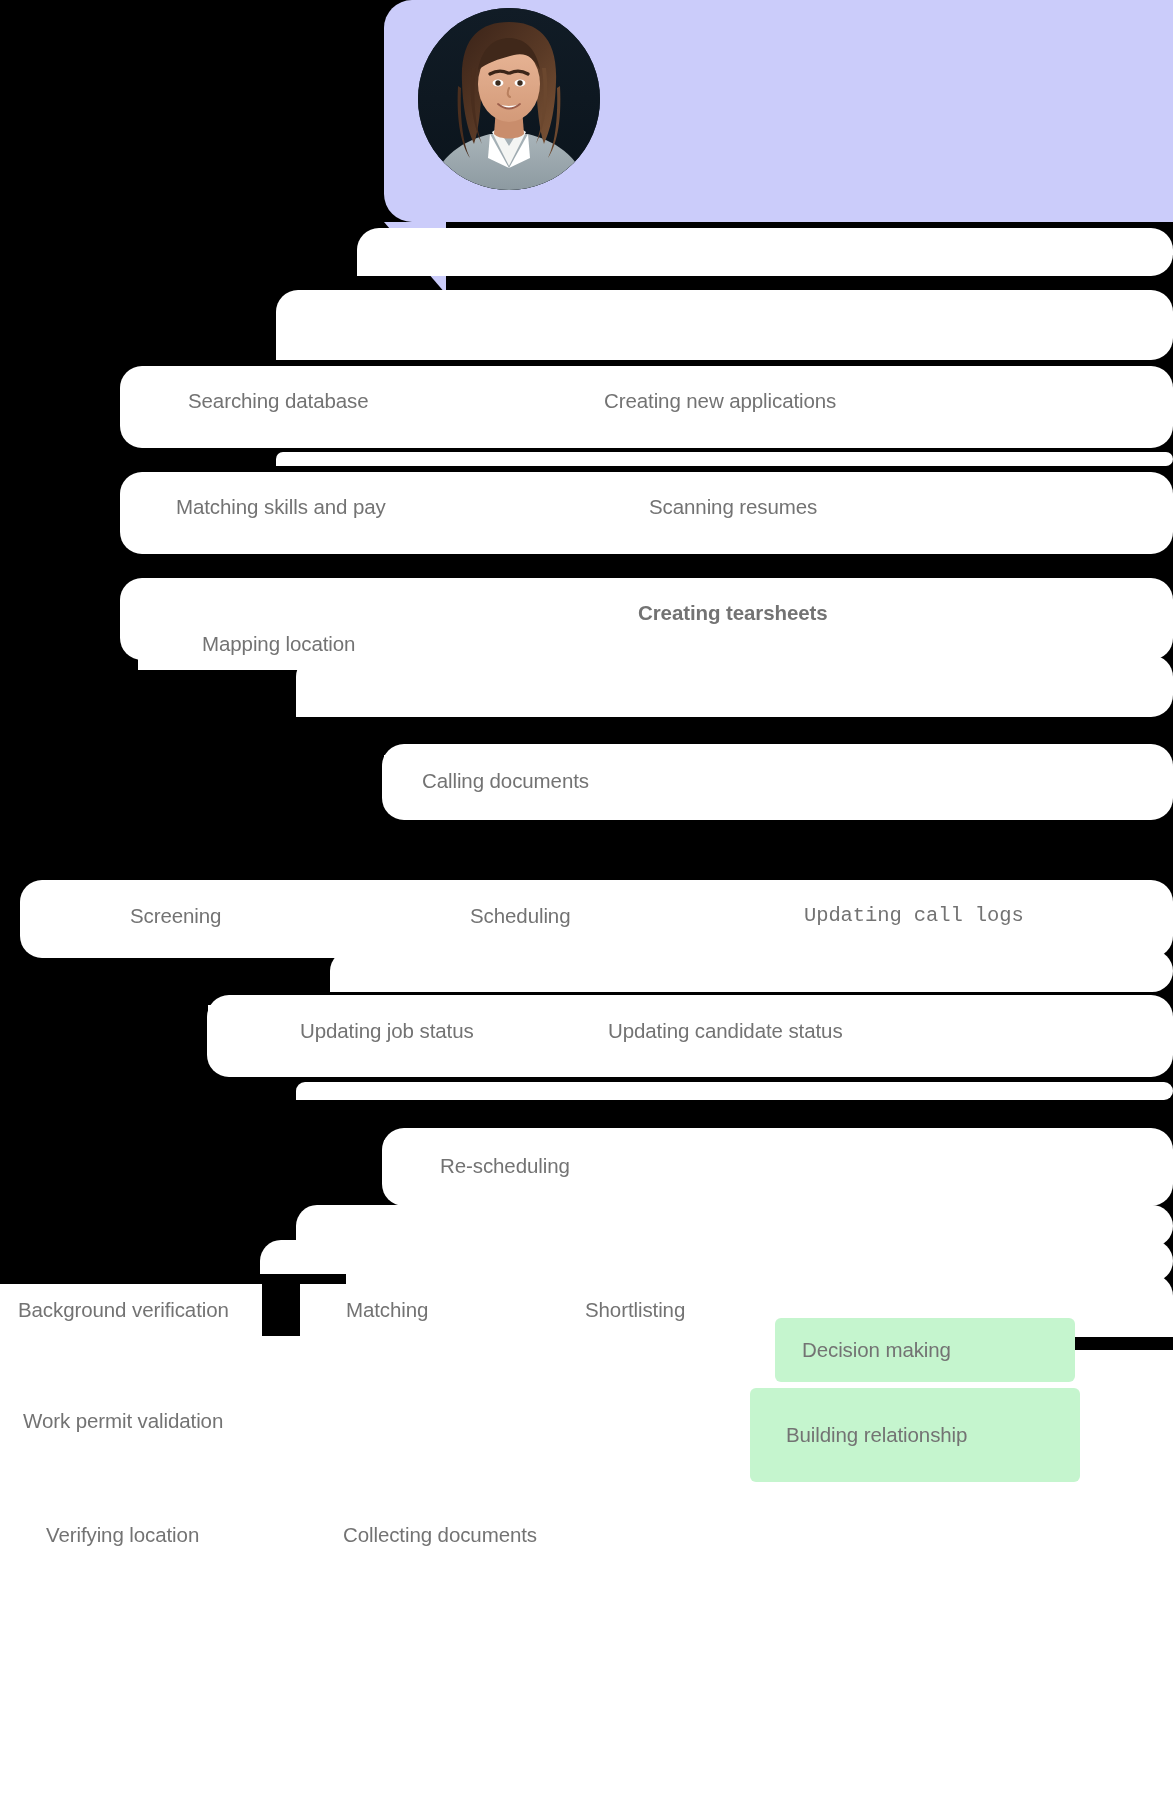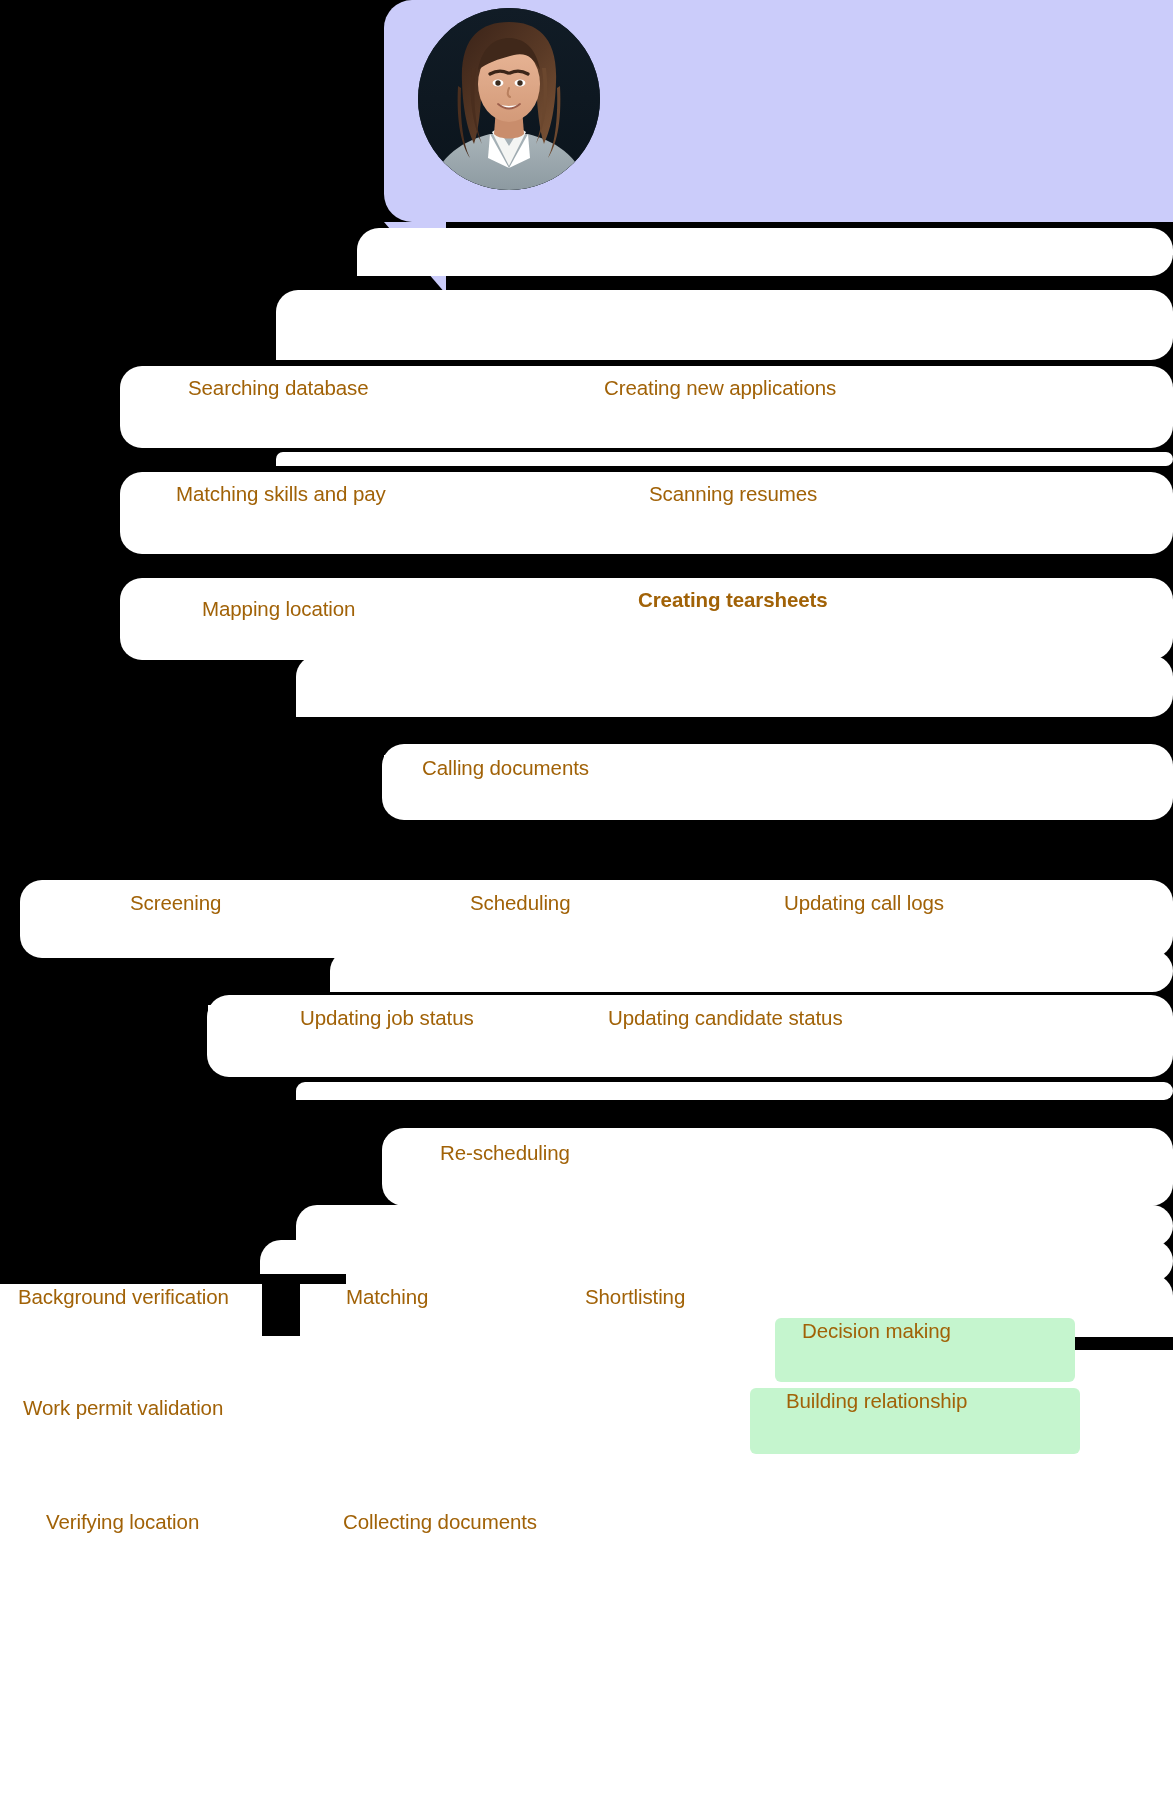--- a/index.html
+++ b/index.html
@@ -43,22 +43,23 @@
   }
   .wb.r-tl{border-top-left-radius:22px;}
   .wb.r-tr{border-top-right-radius:22px;}
   .wb.r-bl{border-bottom-left-radius:22px;}
   .wb.r-br{border-bottom-right-radius:22px;}
 
   
   .chip{
     position:absolute;
     display:flex;
+    align-items:center;
     box-sizing:border-box;
-    color:#a16207;
+    color:#737373;
     font-size:20.5px;
     line-height:1.25;
     letter-spacing:-0.1px;
     white-space:nowrap;
   }
   .chip.white{background:#ffffff;}
   .chip.green{background:var(--mint,#C5F5CE);}
   .chip.plain{background:transparent;}
   .chip .lbl{pointer-events:none;}
 </style>
@@ -157,36 +158,36 @@
       </div>
       <div class="chip white" style="left: 556px; top: 375px; width: 340px; height: 52px; padding-left: 48px;">
         <span class="lbl">Creating new applications</span>
       </div>
       <div class="chip white" style="left: 138px; top: 481px; width: 286px; height: 52px; padding-left: 38px;">
         <span class="lbl">Matching skills and pay</span>
       </div>
       <div class="chip white" style="left: 599px; top: 481px; width: 278px; height: 52px; padding-left: 50px;">
         <span class="lbl">Scanning resumes</span>
       </div>
-      <div class="chip white" style="left: 138px; top: 596px; width: 286px; height: 52px; padding-left: 64px;">
+      <div class="chip white" style="left: 138px; top: 618px; width: 286px; height: 52px; padding-left: 64px;">
         <span class="lbl">Mapping location</span>
       </div>
       <div class="chip white" style="left: 596px; top: 587px; width: 278px; height: 52px; padding-left: 42px; font-weight: bold;">
         <span class="lbl">Creating tearsheets</span>
       </div>
       <div class="chip white" style="left: 384px; top: 755px; width: 266px; height: 52px; padding-left: 38px;">
         <span class="lbl">Calling documents</span>
       </div>
       <div class="chip white" style="left: 24px; top: 890px; width: 262px; height: 52px; padding-left: 106px;">
         <span class="lbl">Screening</span>
       </div>
       <div class="chip white" style="left: 418px; top: 890px; width: 206px; height: 52px; padding-left: 52px;">
         <span class="lbl">Scheduling</span>
       </div>
-      <div class="chip white" style="left: 738px; top: 890px; width: 290px; height: 52px; padding-left: 46px;">
+      <div class="chip white" style="left: 758px; top: 890px; width: 290px; height: 52px; padding-left: 46px; font-family: Liberation Mono, monospace;">
         <span class="lbl">Updating call logs</span>
       </div>
       <div class="chip white" style="left: 208px; top: 1005px; width: 288px; height: 52px; padding-left: 92px;">
         <span class="lbl">Updating job status</span>
       </div>
       <div class="chip white" style="left: 566px; top: 1005px; width: 330px; height: 52px; padding-left: 42px;">
         <span class="lbl">Updating candidate status</span>
       </div>
       <div class="chip white" style="left: 384px; top: 1140px; width: 266px; height: 52px; padding-left: 56px;">
         <span class="lbl">Re-scheduling</span>
@@ -199,21 +200,21 @@
       </div>
       <div class="chip white" style="left: 540px; top: 1284px; width: 200px; height: 52px; padding-left: 45px;">
         <span class="lbl">Shortlisting</span>
       </div>
       <div class="chip green" style="left: 775px; top: 1284px; width: 300px; height: 64px; padding-left: 27px; border-radius: 6px; margin-top: 34px;">
         <span class="lbl">Decision making</span>
       </div>
       <div class="chip plain" style="left: 0px; top: 1395px; width: 262px; height: 52px; padding-left: 23px;">
         <span class="lbl">Work permit validation</span>
       </div>
-      <div class="chip green" style="left: 750px; top: 1388px; width: 330px; height: 66px; padding-left: 36px; border-radius: 6px;">
+      <div class="chip green" style="left: 750px; top: 1388px; width: 330px; height: 94px; padding-left: 36px; border-radius: 6px;">
         <span class="lbl">Building relationship</span>
       </div>
       <div class="chip plain" style="left: 24px; top: 1509px; width: 222px; height: 52px; padding-left: 22px;">
         <span class="lbl">Verifying location</span>
       </div>
       <div class="chip plain" style="left: 320px; top: 1509px; width: 260px; height: 52px; padding-left: 23px;">
         <span class="lbl">Collecting documents</span>
       </div>
     </div>
 

